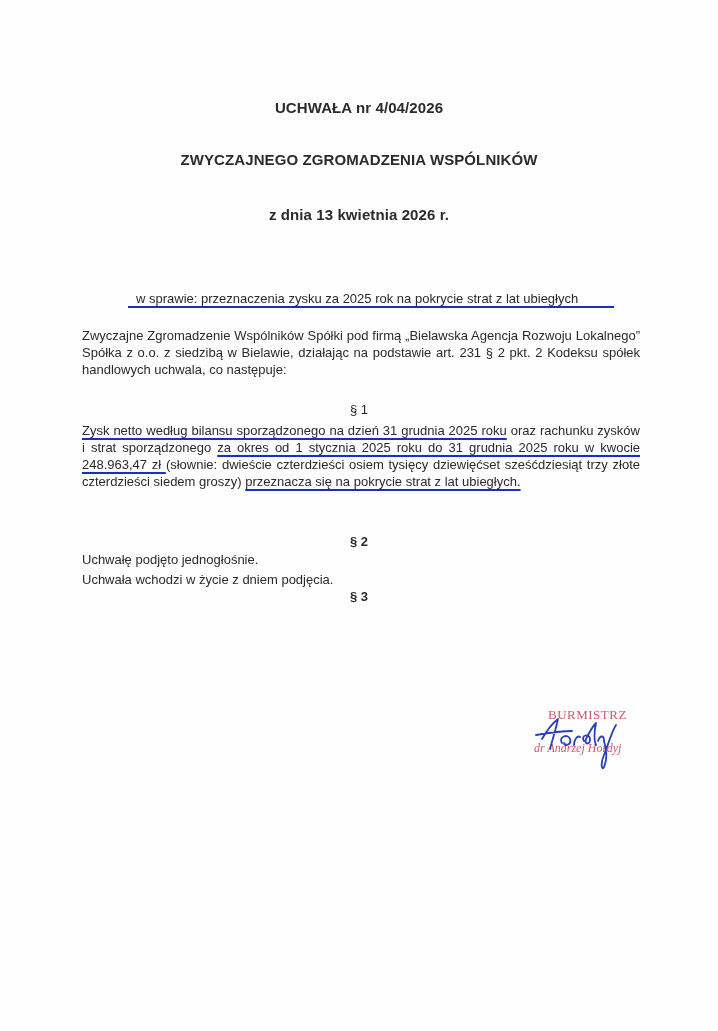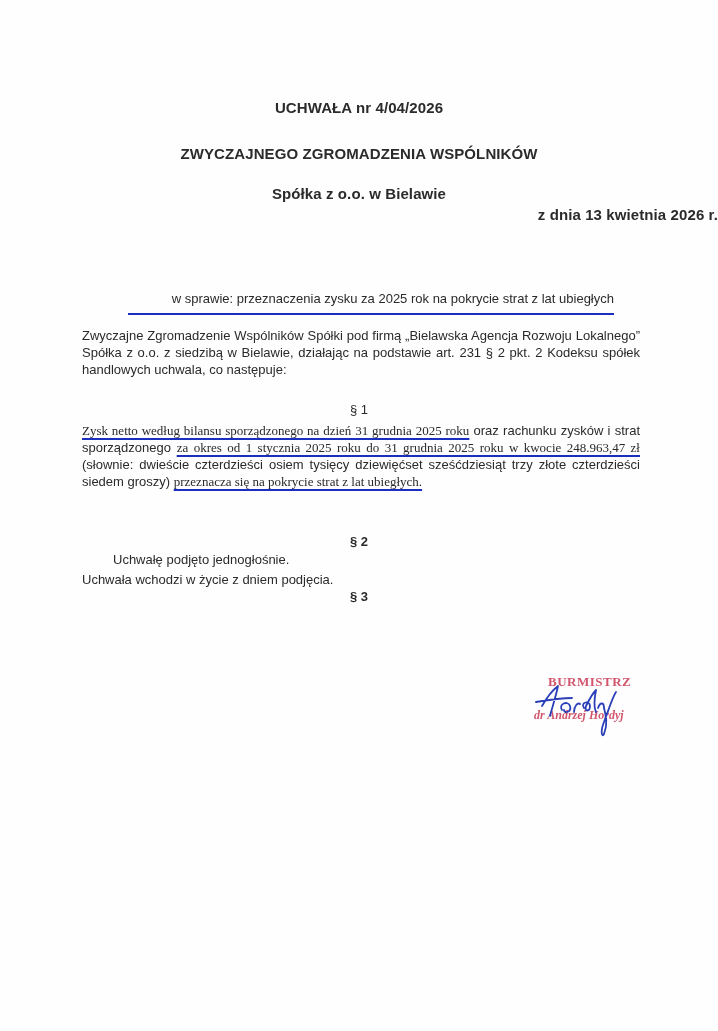--- a/index.html
+++ b/index.html
@@ -25,36 +25,35 @@
     .title {
       position: absolute;
       left: 0; width: 718px;
       text-align: center;
       font-weight: bold;
       font-size: 15px;
       color: #2b2b2b;
       letter-spacing: 0.1px;
     }
     .t1 { top: 99px; }
-    .t2 { top: 145px; }
+    .t2 { top: 151px; }
     .t3 { top: 164px; }
     .t4 { top: 185px; }
-    .t5 { top: 206px; text-align: right; }
+    .t5 { top: 206px; }
 
     .subject {
       position: absolute;
       left: 128px;
       top: 291px;
       width: 478px;
       font-size: 13px;
       color: #2a2a2a;
-      padding: 0 0 7px 8px;
+      padding: 0 0 0 8px;
       border-bottom: 2px solid #1a2fc0;
       white-space: nowrap;
-      text-align: right;
     }
 
     .para {
       position: absolute;
       left: 82px;
       width: 558px;
       font-size: 13px;
       line-height: 17px;
       text-align: justify;
       color: #2a2a2a;
@@ -73,38 +72,36 @@
     .s2 { top: 534px; font-weight: bold; }
     .s3 { top: 589px; font-weight: bold; }
 
     .line {
       position: absolute;
       left: 82px;
       font-size: 13px;
       color: #2a2a2a;
       white-space: nowrap;
     }
-    .l2 { top: 552px; margin-left: 31px; }
+    .l2 { top: 552px; }
     .l3 { top: 572px; }
 
     .u {
       text-decoration: underline;
       text-decoration-color: #1a2fc0;
       text-decoration-thickness: 2px;
       text-underline-offset: 3px;
-      font-family: Liberation Serif, serif;
     }
 
     .stamp {
       position: absolute;
       left: 528px;
-      top: 672px;
+      top: 705px;
       width: 120px;
       height: 66px;
-      font-weight: bold;
     }
     .stamp-title {
       position: absolute;
       left: 20px; top: 2px;
       font-family: "Liberation Serif", "DejaVu Serif", serif;
       font-size: 13px;
       color: #d2556e;
       letter-spacing: 0.5px;
     }
     .stamp-name {
@@ -123,21 +120,20 @@
       height: 66px;
     }
   </style>
 </head>
 <body>
 
 <div class="page">
 
   <div class="title t1">UCHWAŁA nr 4/04/2026</div>
   <div class="title t2">ZWYCZAJNEGO ZGROMADZENIA WSPÓLNIKÓW</div>
-  <div class="title t4">Spółka z o.o. w Bielawie</div>
   <div class="title t5">z dnia  13 kwietnia 2026 r.</div>
 
   <div class="subject">w sprawie: przeznaczenia zysku za 2025 rok na pokrycie strat z lat ubiegłych</div>
 
   <div class="para intro">Zwyczajne Zgromadzenie Wspólników Spółki pod firmą „Bielawska Agencja Rozwoju Lokalnego” Spółka z o.o. z siedzibą w Bielawie, działając na podstawie art. 231 § 2 pkt. 2 Kodeksu spółek handlowych uchwala, co następuje:</div>
 
   <div class="section-num s1">§ 1</div>
   <div class="para p1">
     <span class="u">Zysk netto według bilansu sporządzonego na dzień 31 grudnia 2025 roku</span><span> oraz rachunku zysków i strat sporządzonego </span><span class="u">za okres od 1 stycznia 2025 roku do 31 grudnia 2025 roku w kwocie  248.963,47  zł </span><span>(słownie: dwieście czterdzieści osiem tysięcy dziewięćset sześćdziesiąt trzy złote czterdzieści siedem groszy) </span><span class="u">przeznacza się na pokrycie strat z lat ubiegłych.</span>
   </div>

